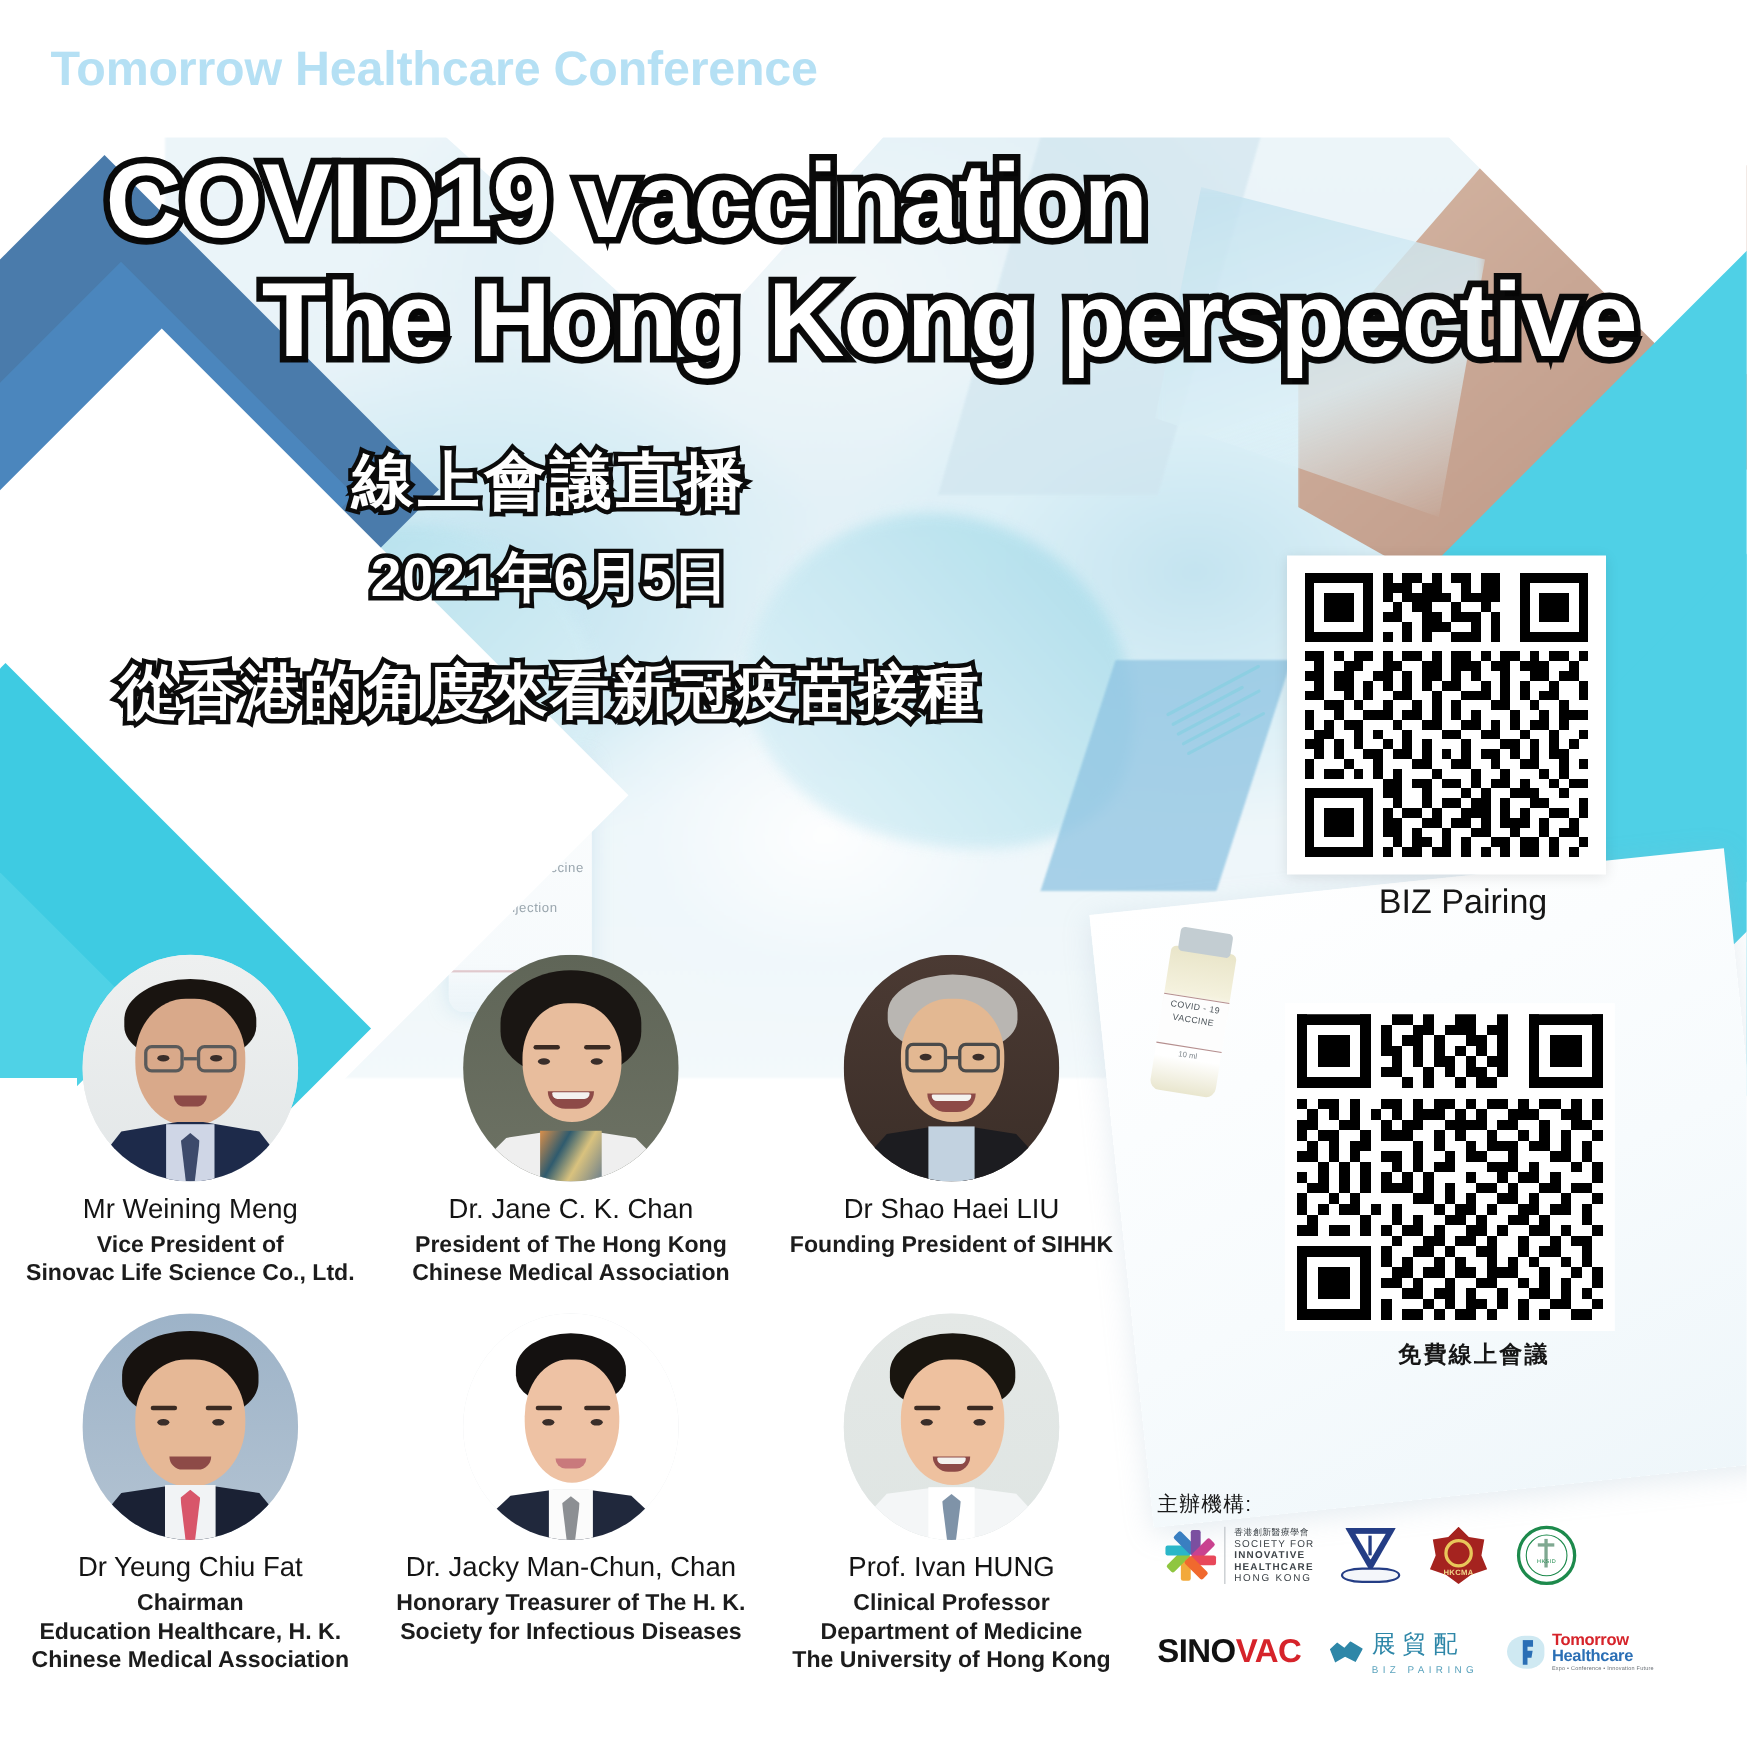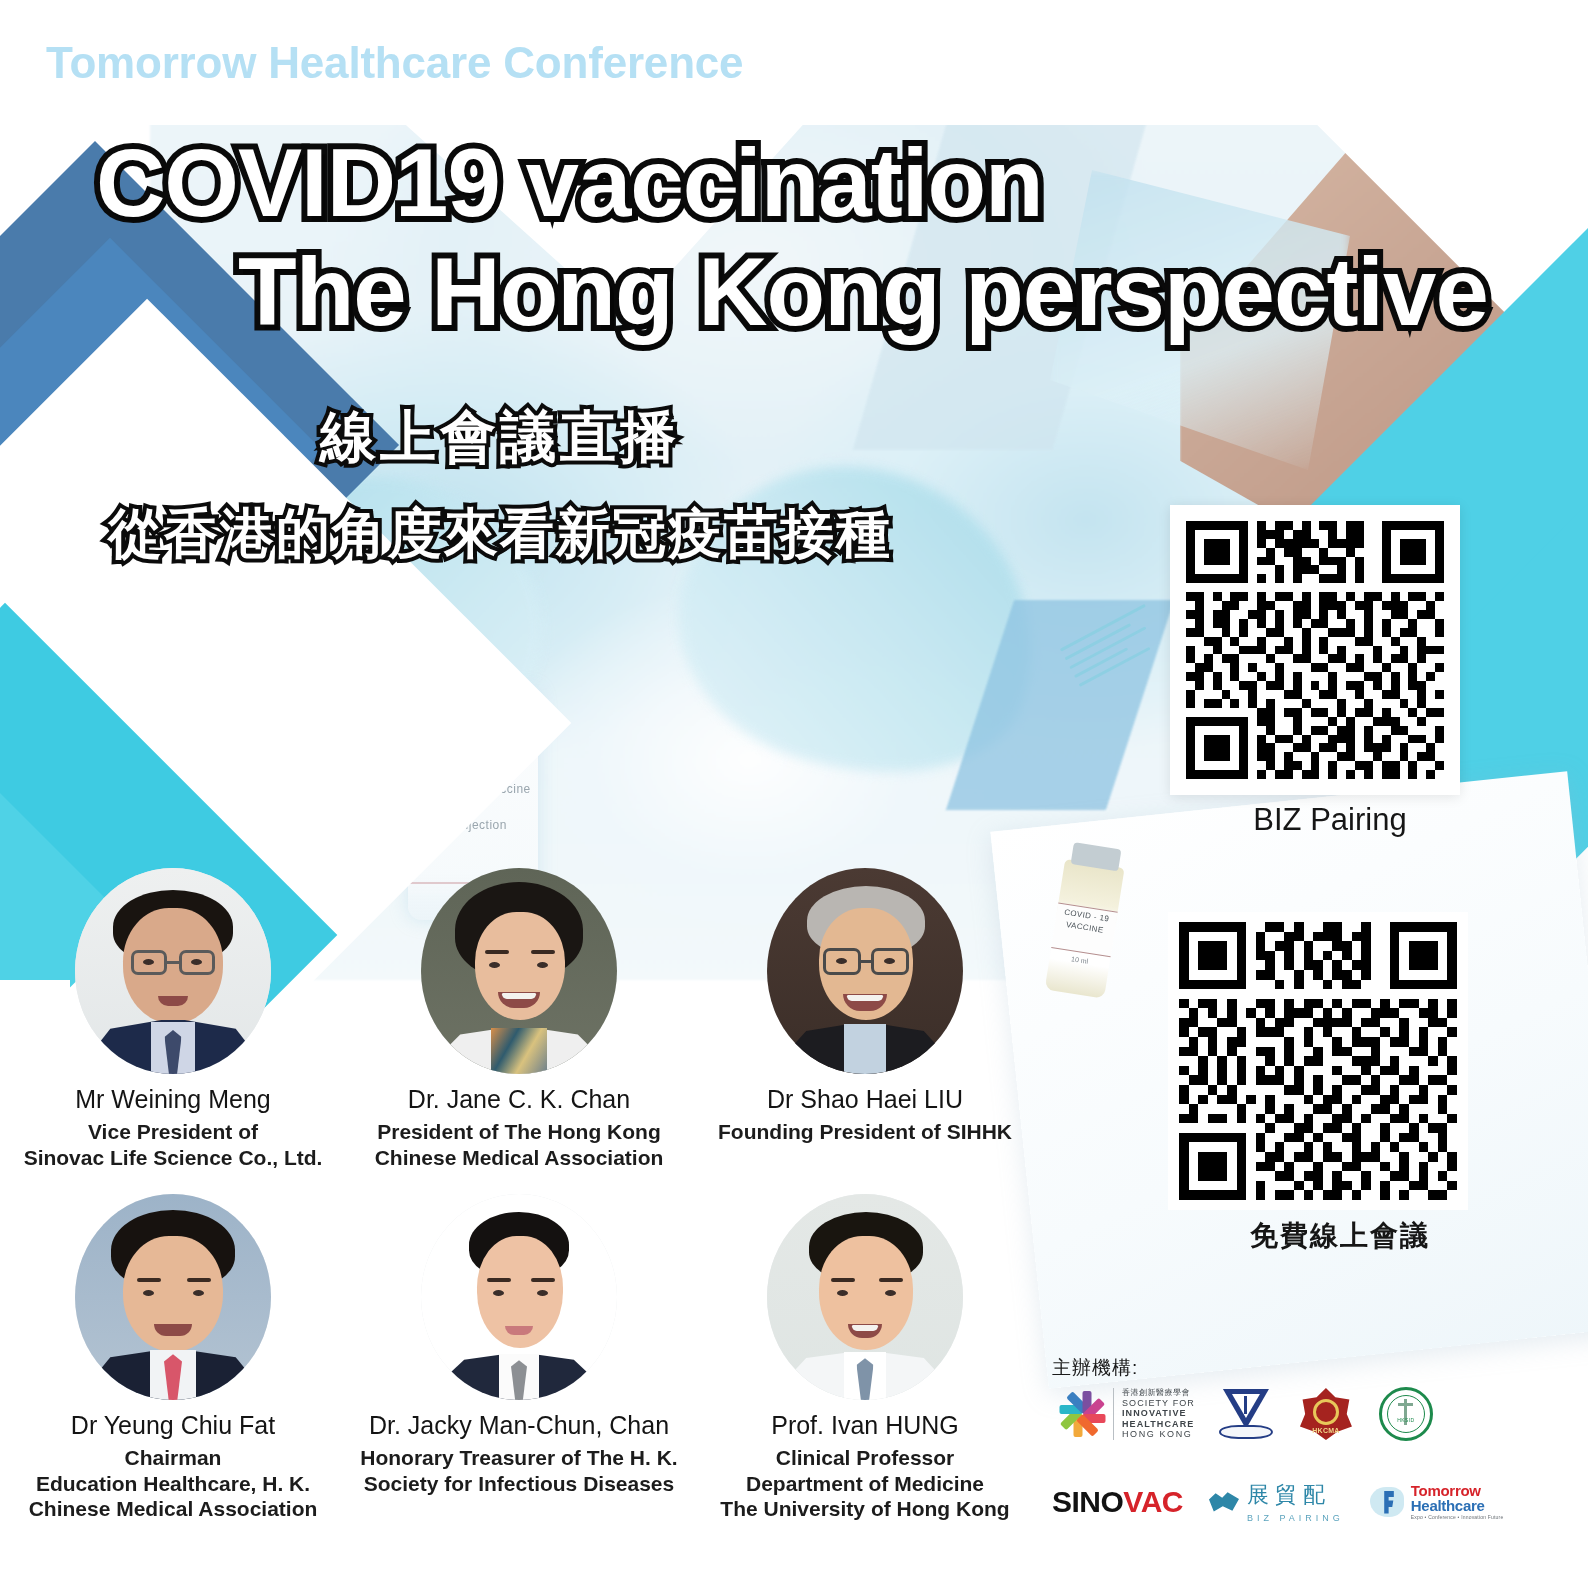--- a/index.html
+++ b/index.html
@@ -216,21 +216,21 @@
     -webkit-text-stroke: 8px #0b0b0b; paint-order: stroke fill;
     letter-spacing: 1px;
   }
   .zh-time {
     margin-top: 4px;
     font-size: 50px; font-weight: 800; color:#ffffff;
     -webkit-text-stroke: 8px #0b0b0b; paint-order: stroke fill;
     letter-spacing: 1px;
   }
   .zh-sub {
-    margin-top: 22px;
+    margin-top: 34px;
     font-size: 54px; font-weight: 800; color:#ffffff;
     -webkit-text-stroke: 8px #0b0b0b; paint-order: stroke fill;
     letter-spacing: 2px;
   }
 
   
   .speakers { position:absolute; left: 0; top: 868px; width: 1040px; }
   .sp-row { display:flex; }
   .sp-row.row2 { margin-top: 24px; }
   .sp-cell { width: 346px; text-align:center; }
@@ -278,21 +278,21 @@
   .qr { width:100%; height:100%; display:block; }
 
   .fb-label {
     position:absolute; left: 1130px; top: 800px; width: 400px;
     text-align:center; color:#161616;
     font-size: 31px; font-weight: 500; line-height: 1.28;
   }
   .free-label {
     position:absolute; left: 1140px; top: 1218px; width: 400px;
     text-align:center; color:#161616;
-    font-size: 28px; font-weight: 700; line-height: 1.3;
+    font-size: 21px; font-weight: 700; line-height: 1.3;
     letter-spacing: 2px;
   }
 
   
   .org-label {
     position:absolute; left: 1052px; top: 1355px;
     font-size: 19px; color:#1a1a1a; font-weight:500; letter-spacing:1px;
   }
   .org-row {
     position:absolute; left: 1052px; top: 1385px;
@@ -437,20 +437,21 @@
 
   <div class="kicker">Tomorrow Healthcare Conference</div>
 
   <div class="title-wrap">
     <div class="title-line title-1">COVID19 vaccination</div>
     <div class="title-line title-2">The Hong Kong perspective</div>
   </div>
 
   <div class="zh-block">
     <div class="zh-live">線上會議直播</div>
+    <div class="zh-date">2021年6月5日</div>
     <div class="zh-sub">從香港的角度來看新冠疫苗接種</div>
   </div>
 
   <div class="speakers">
 
     <div class="sp-row row1">
 
       <div class="sp-cell">
         <div class="sp-photo">
           <div class="face">

